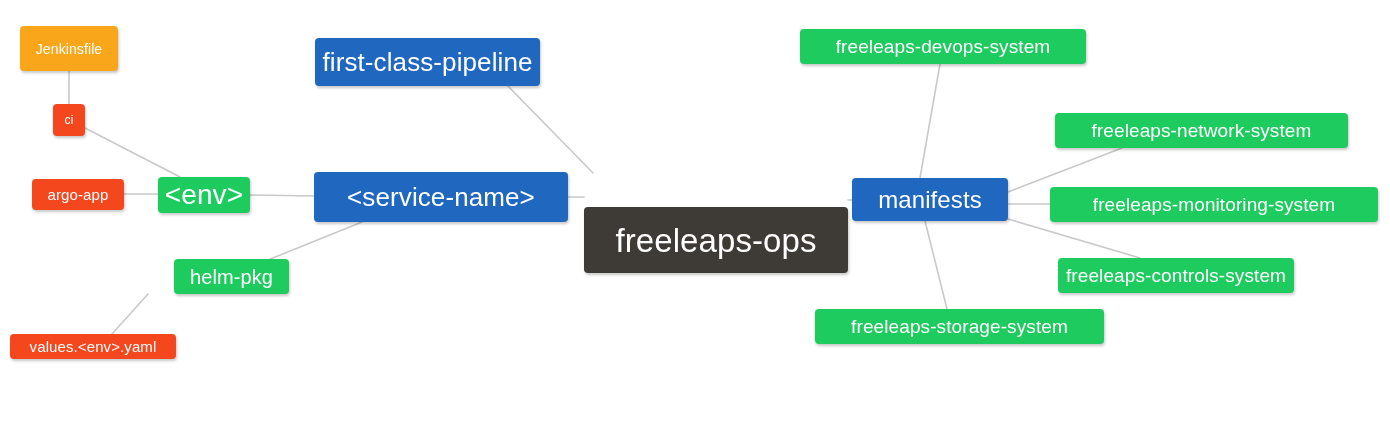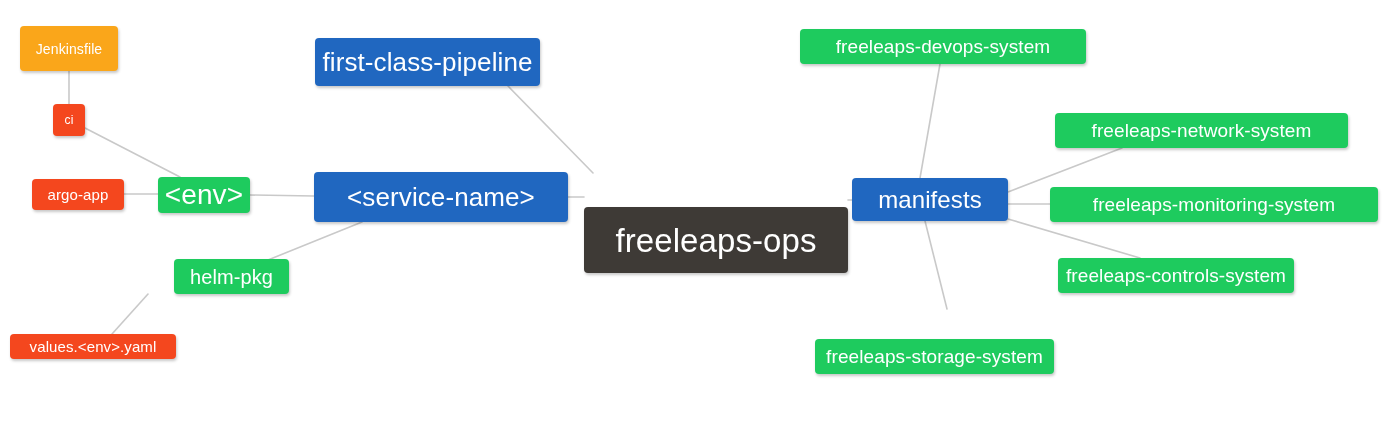--- a/index.html
+++ b/index.html
@@ -93,17 +93,17 @@
       </div>
       <div class="node" style="left: 1055px; top: 113px; width: 293px; height: 35px; background: rgb(30, 203, 94); font-size: 19px;">
         <span>freeleaps-network-system</span>
       </div>
       <div class="node" style="left: 1050px; top: 187px; width: 328px; height: 35px; background: rgb(30, 203, 94); font-size: 19px; justify-content: center;">
         <span>freeleaps-monitoring-system</span>
       </div>
       <div class="node" style="left: 1058px; top: 258px; width: 236px; height: 35px; background: rgb(30, 203, 94); font-size: 19px;">
         <span>freeleaps-controls-system</span>
       </div>
-      <div class="node" style="left: 815px; top: 309px; width: 239px; height: 35px; background: rgb(30, 203, 94); font-size: 19px; margin-top: 30px;">
+      <div class="node" style="left: 815px; top: 309px; width: 289px; height: 35px; background: rgb(30, 203, 94); font-size: 19px;">
         <span>freeleaps-storage-system</span>
       </div>
     </div>
 </div>
 
 </body></html>

